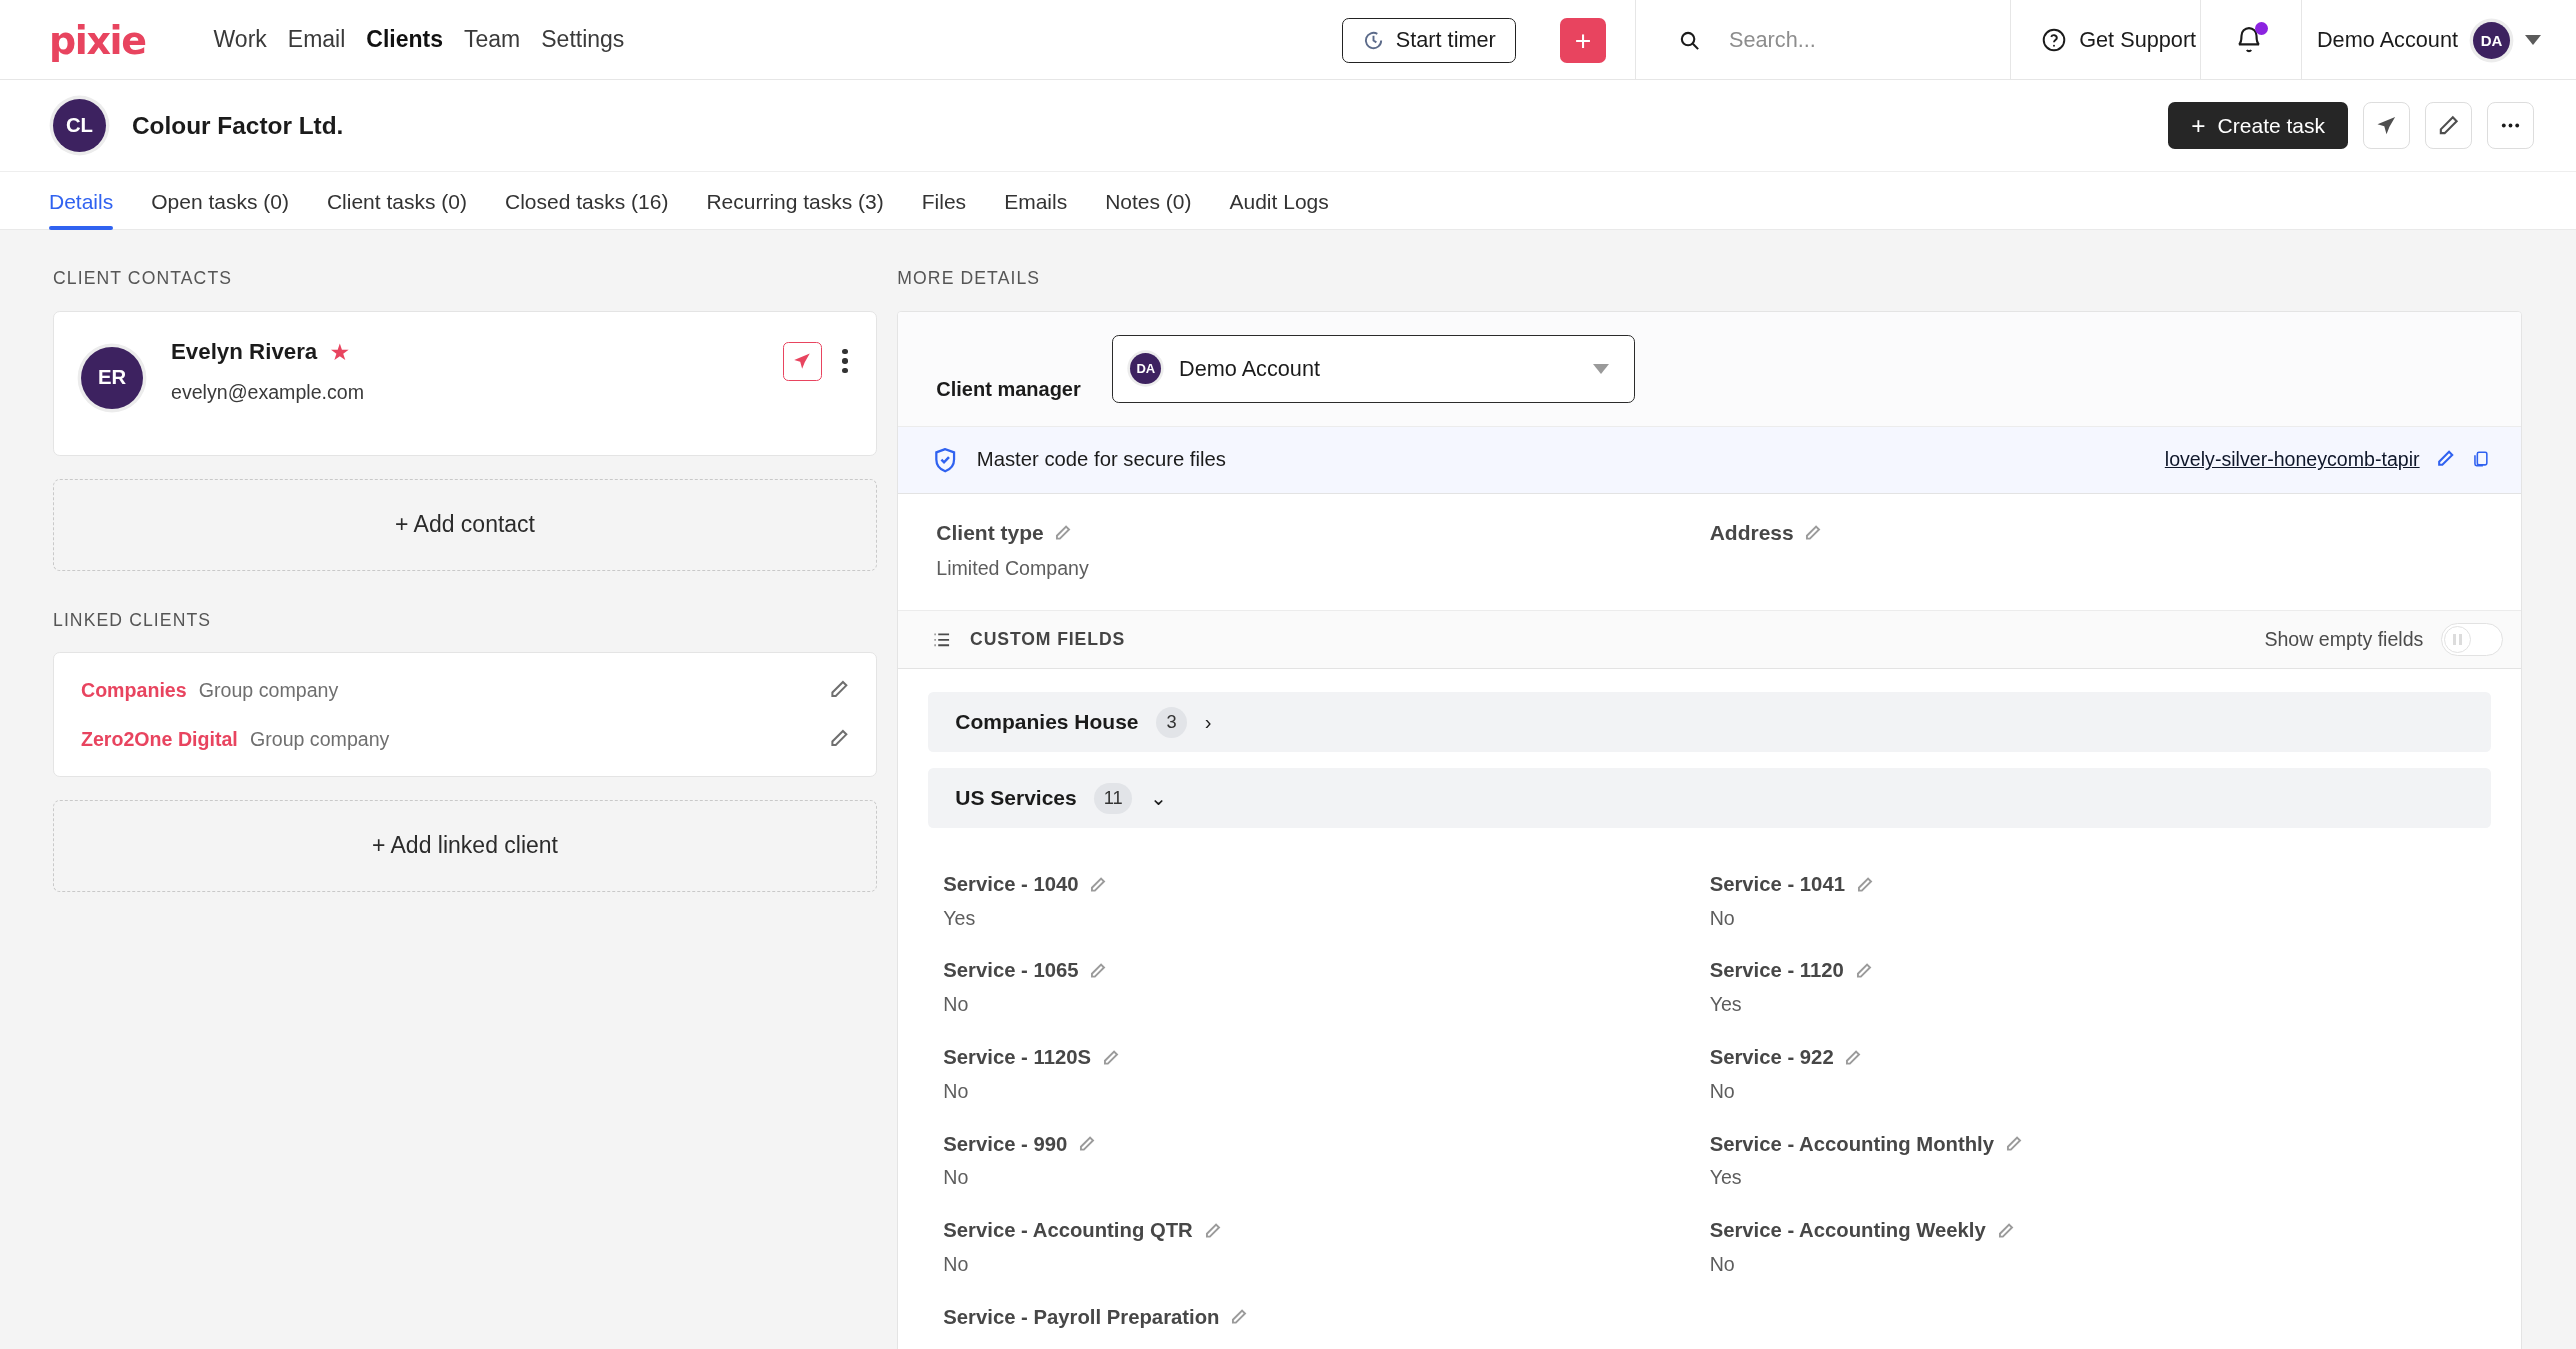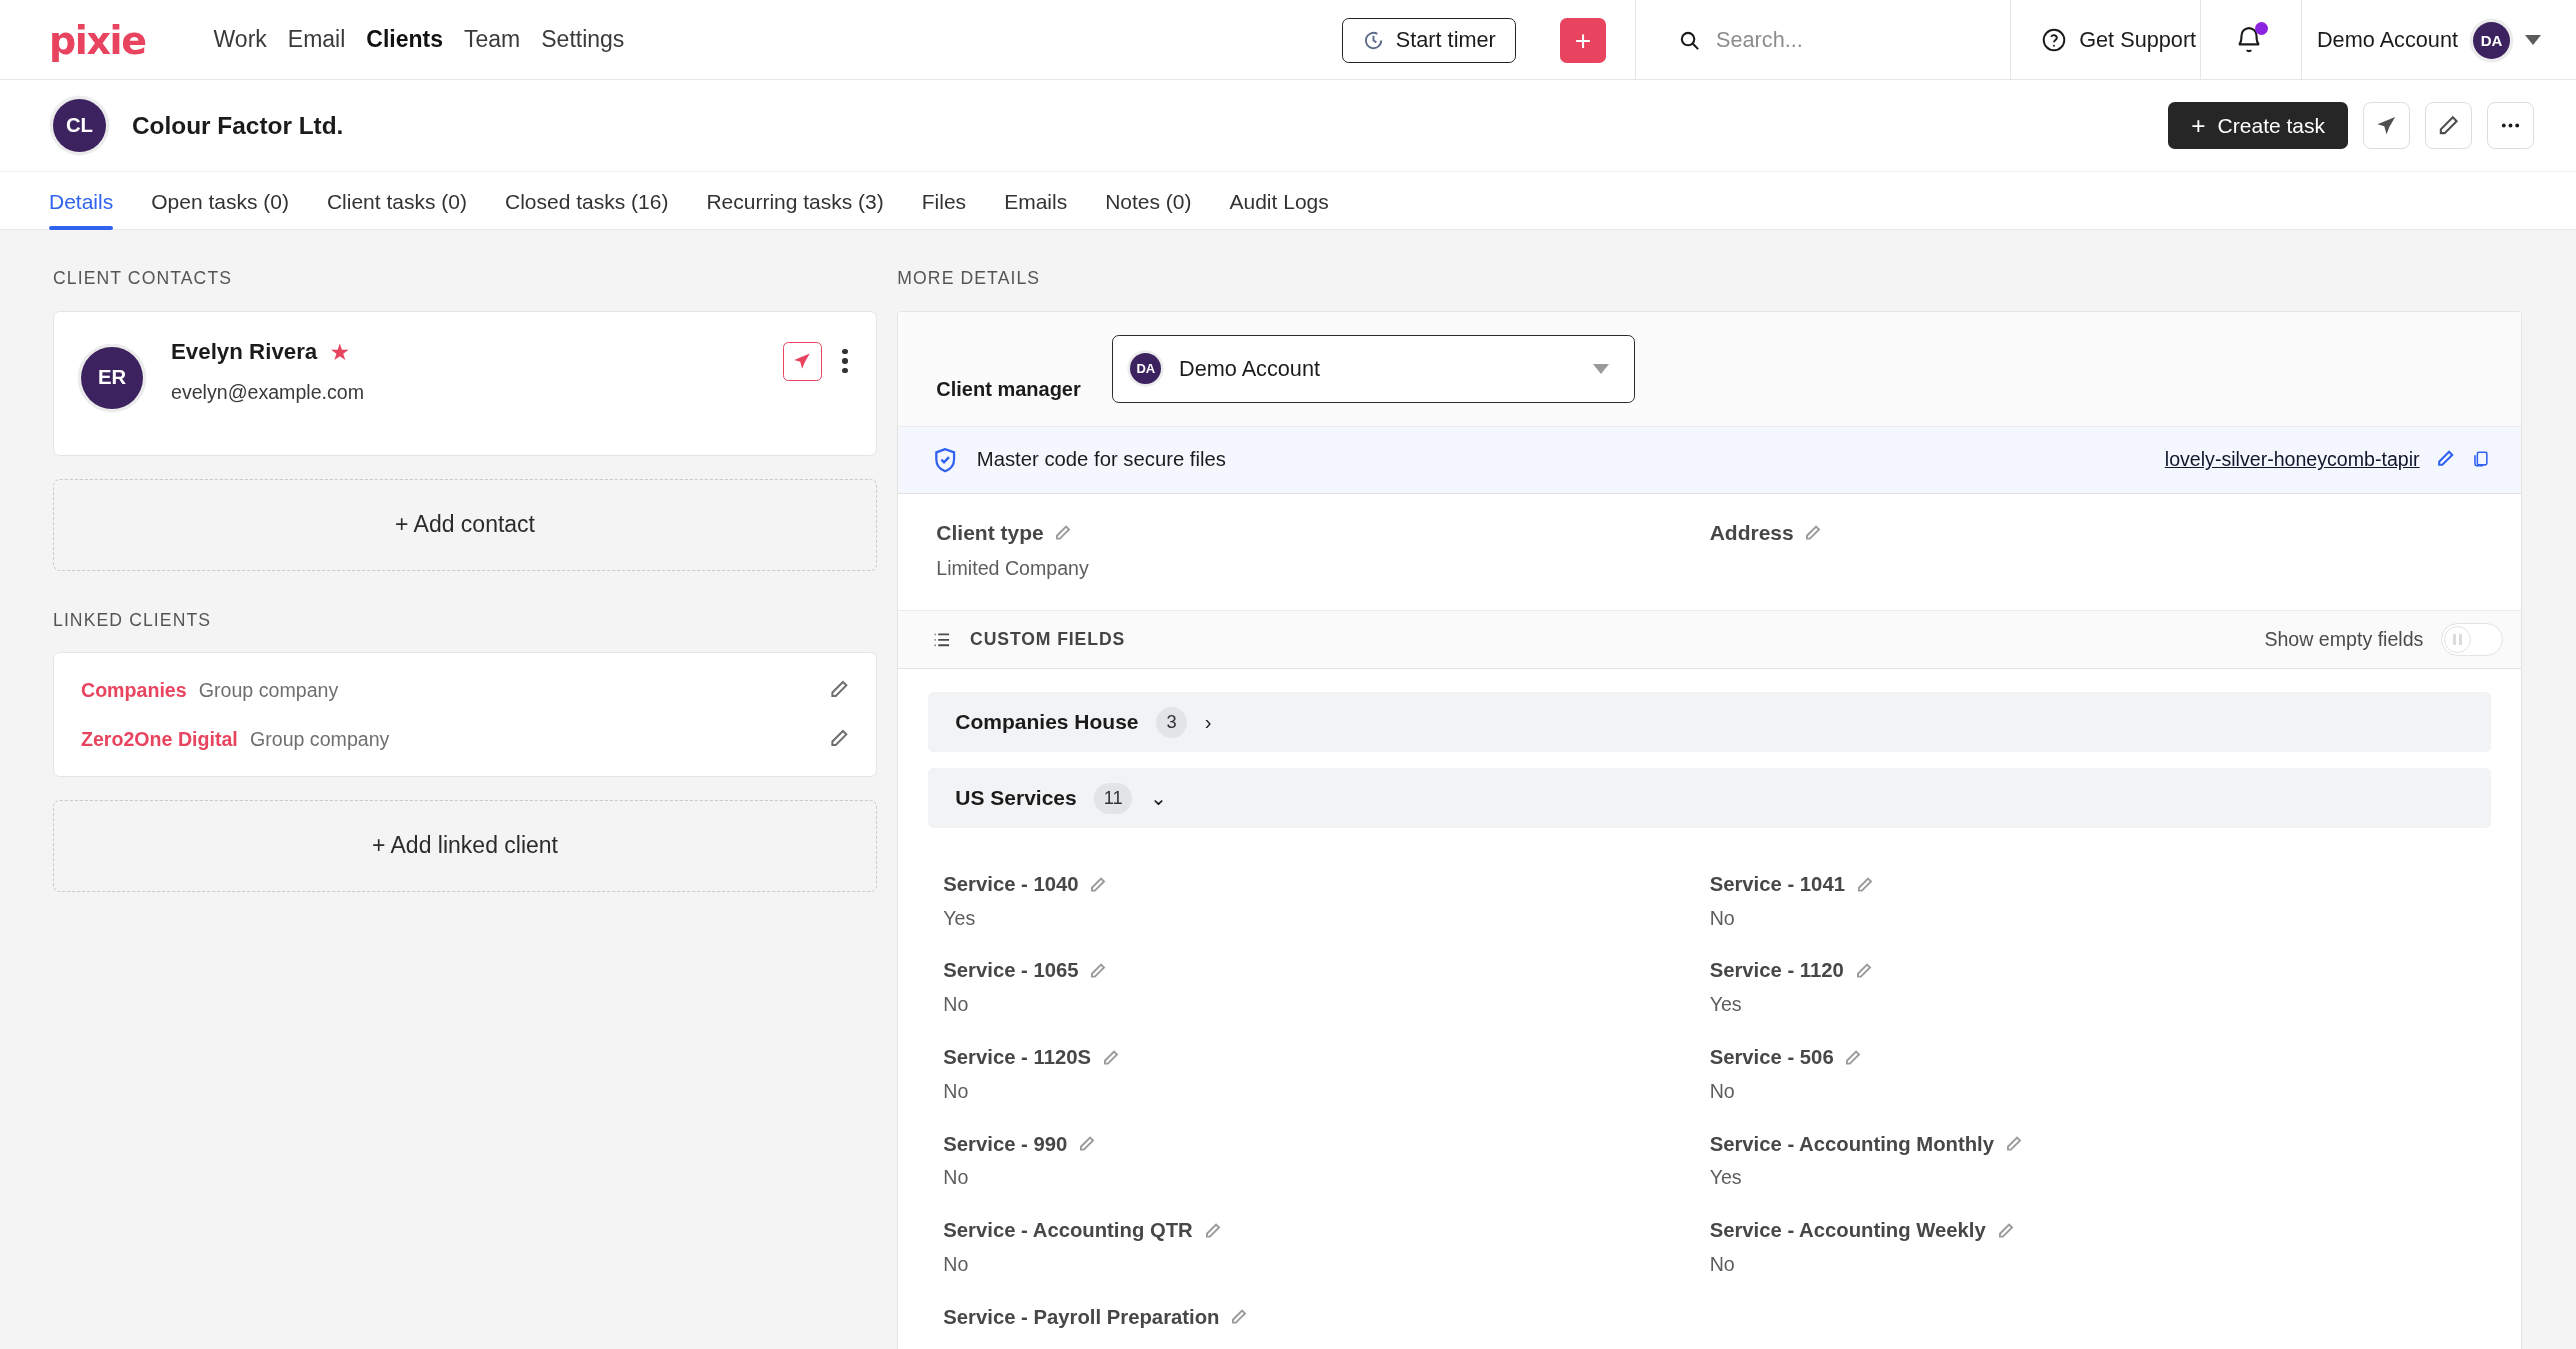--- a/index.html
+++ b/index.html
@@ -35,21 +35,21 @@
   .plus-btn {
     position: absolute; left: 1560px; top: 17.6px;
     width: 46px; height: 45px; border-radius: 6.8px; background: #e8445f;
     color: #fff; font-size: 28.4px; display: flex; align-items: center;
     justify-content: center; cursor: pointer; font-weight: 300;
   }
   .divider-v { position: absolute; top: 0; height: 80px; width: 0.7px; background: #e6e6e6; }
 
   .searchbox {
     position: absolute; left: 1651px; top: 0; height: 80px;
-    display: flex; align-items: center; gap: 15px; padding-left: 27px; cursor: text;
+    display: flex; align-items: center; gap: 28px; padding-left: 27px; cursor: text;
   }
   .search-ph { font-size: 21.7px; color: #8d8d8d; }
 
   .get-support {
     position: absolute; left: 2041px; top: 0; height: 80px;
     display: flex; align-items: center; gap: 12.2px; cursor: pointer;
   }
   .get-support span { font-size: 21.7px; color: #1b1b1b; }
   .bell-wrap {
     position: absolute; left: 2234px; top: 0; height: 80px;
@@ -534,21 +534,21 @@
                   <svg class="pencil" viewBox="0 0 24 24" fill="none" stroke="#9b9b9b" stroke-width="2.6">
                     <path d="M16.5 3.5 20.5 7.5 8 20H4v-4z"></path>
                   </svg>
                 </span>
             </div>
             <div class="field-val">No</div>
           </div>
 
           <div class="field">
             <div class="field-head">
-              <span class="field-name">Service - 506</span>
+              <span class="field-name">Service - 922</span>
               <span>
                   <svg class="pencil" viewBox="0 0 24 24" fill="none" stroke="#9b9b9b" stroke-width="2.6">
                     <path d="M16.5 3.5 20.5 7.5 8 20H4v-4z"></path>
                   </svg>
                 </span>
             </div>
             <div class="field-val">No</div>
           </div>
 
           <div class="field">

